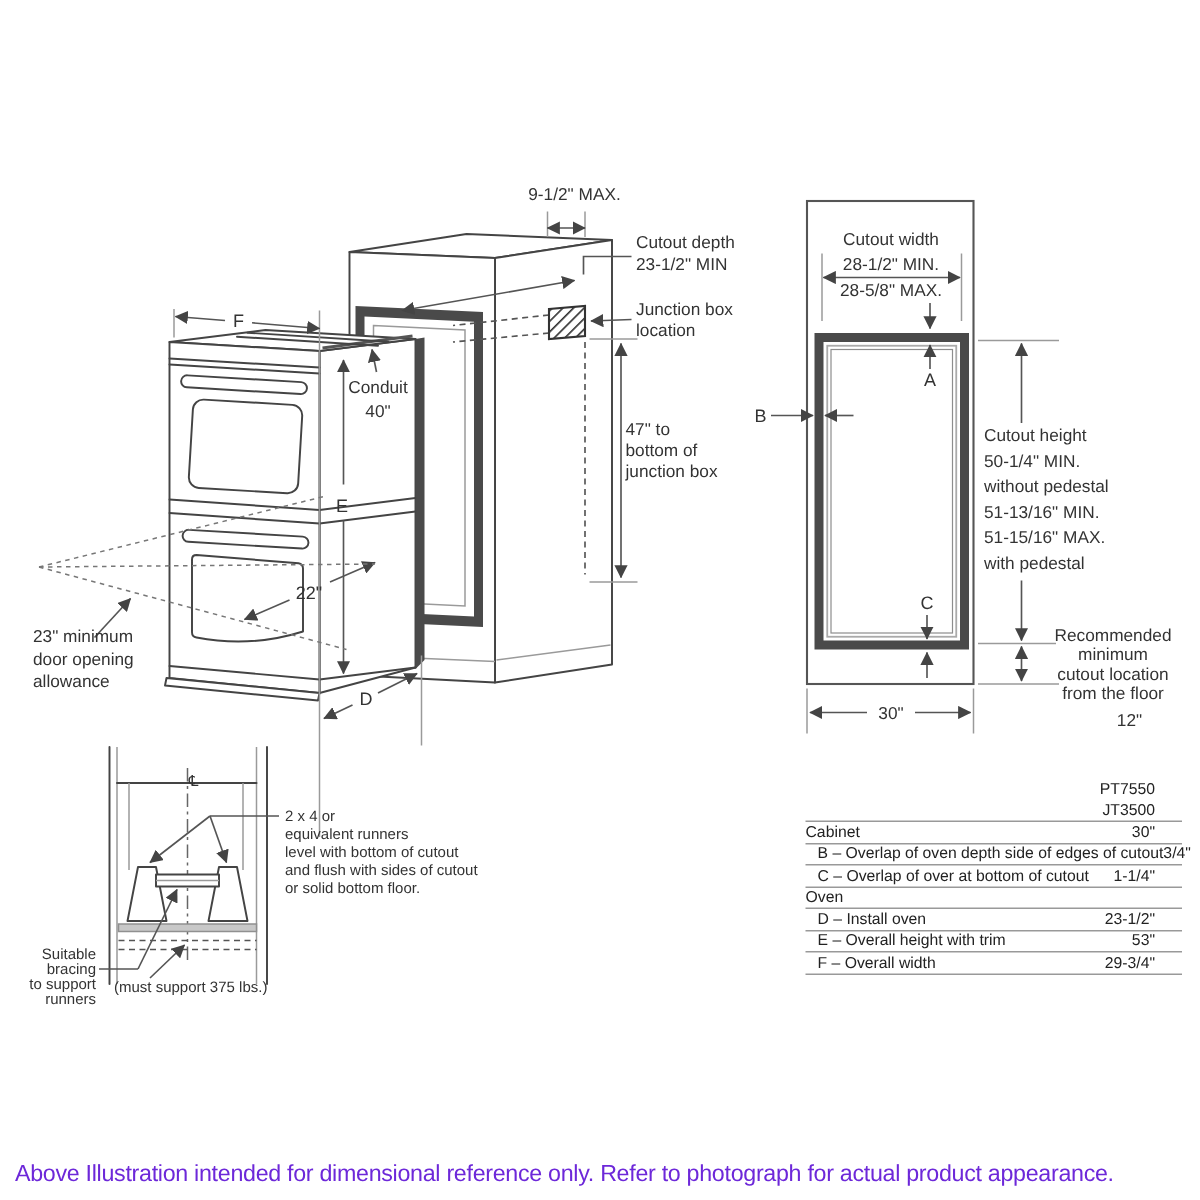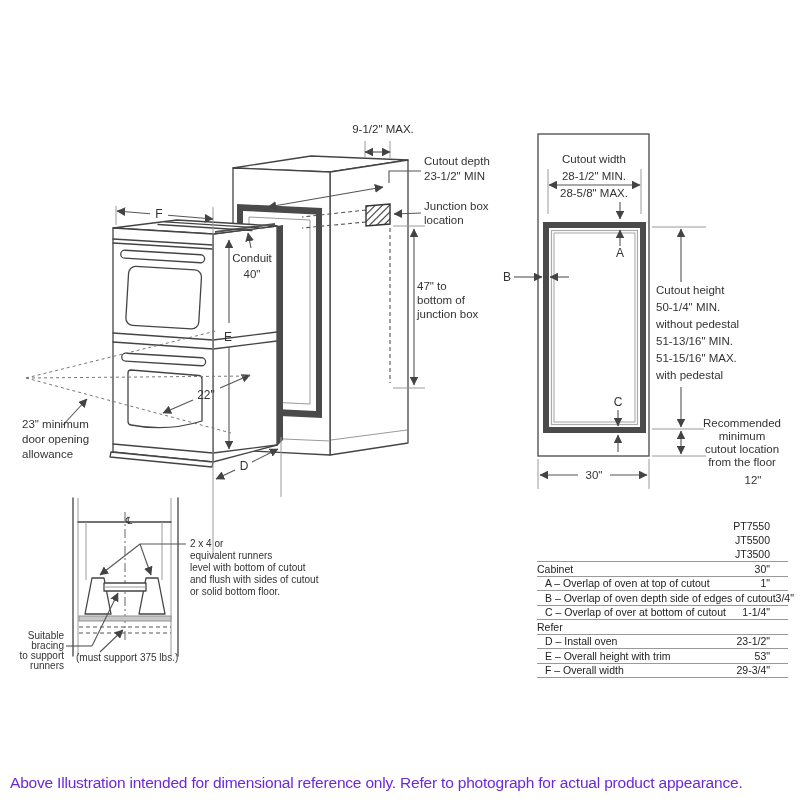--- a/index.html
+++ b/index.html
@@ -225,41 +225,36 @@
     <text class="txts end" x="64" y="649">bracing</text>
     <text class="txts end" x="64" y="659">to support</text>
     <text class="txts end" x="64" y="669">runners</text>
     <text class="txts" x="76" y="661">(must support 375 lbs.)</text>
   </g>
 </svg>
 
 <div class="spec-table">
   <div class="models">
     <div>PT7550</div>
-    <div>JT5500</div>
     <div>JT3500</div>
   </div>
   <div class="srow first">
     <span class="lbl">Cabinet</span>
     <span class="val">30"</span>
   </div>
   <div class="srow sub">
-    <span class="lbl">A – Overlap of oven at top of cutout</span>
-    <span class="val">1"</span>
-  </div>
-  <div class="srow sub">
     <span class="lbl">B – Overlap of oven depth side of edges of cutout</span>
     <span class="val">3/4"</span>
   </div>
   <div class="srow sub">
     <span class="lbl">C – Overlap of over at bottom of cutout</span>
     <span class="val">1-1/4"</span>
   </div>
   <div class="srow">
-    <span class="lbl">Refer</span>
+    <span class="lbl">Oven</span>
     <span class="val"></span>
   </div>
   <div class="srow sub">
     <span class="lbl">D – Install oven</span>
     <span class="val">23-1/2"</span>
   </div>
   <div class="srow sub">
     <span class="lbl">E – Overall height with trim</span>
     <span class="val">53"</span>
   </div>

